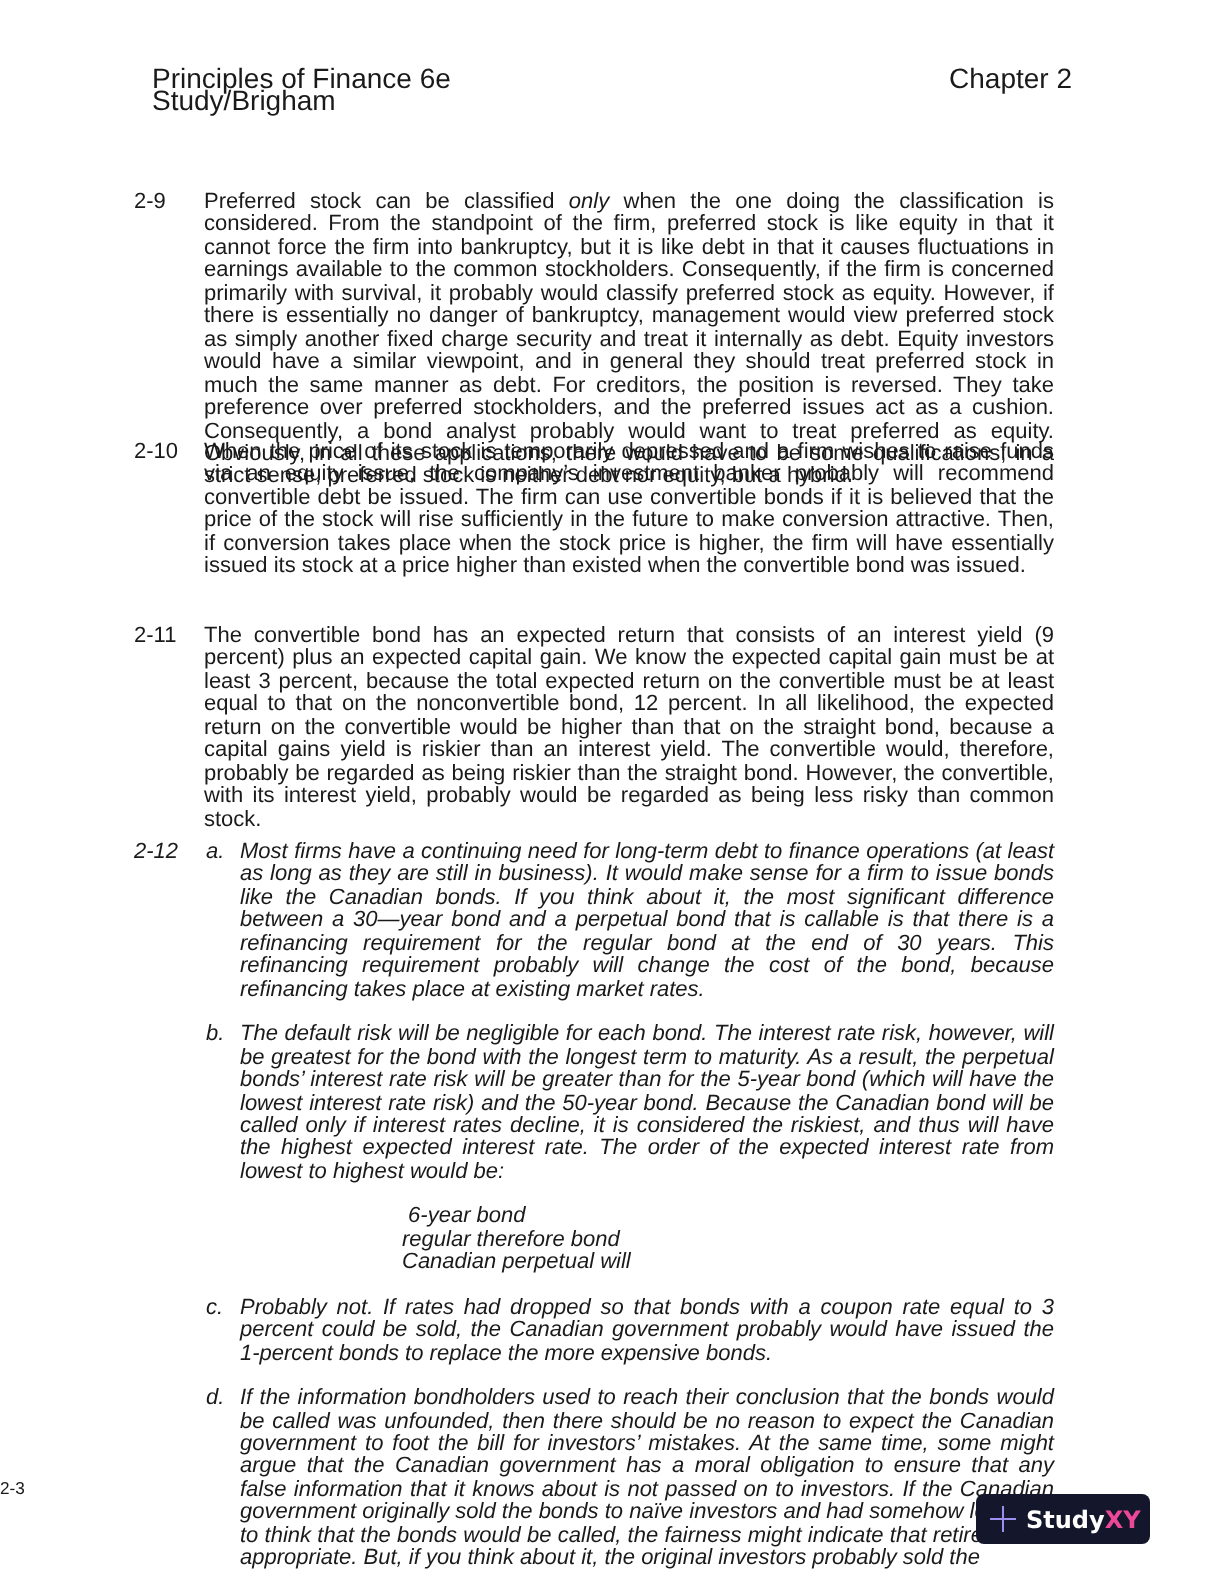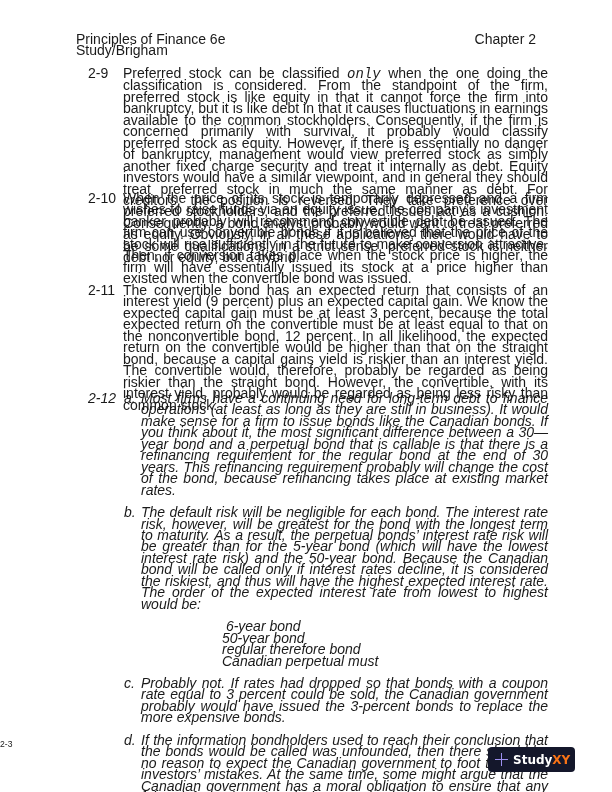--- a/index.html
+++ b/index.html
@@ -1,39 +1,39 @@
 <!DOCTYPE html>
 <html><head>
 <meta charset="utf-8">
 <style>
   html, body { margin: 0; padding: 0; background: #ffffff; }
   body { width: 612px; height: 792px; position: relative; overflow: hidden;
          font-family: "Liberation Sans", sans-serif; color: #1a1a1a; }
   .hdr { position: absolute; font-size: 14px; line-height: 11px; }
   .hdr-left { left: 76px; top: 34px; }
   .hdr-right { right: 76px; top: 34px; text-align: right; }
-  .q { position: absolute; left: 88px; width: 460px; font-size: 14px; line-height: 11.45px; }
+  .q { position: absolute; left: 67px; width: 460px; font-size: 11px; line-height: 11.45px; margin-top: 28px; }
   .q .num { position: absolute; left: 0; top: 0; }
   .q .body { margin-left: 35px; text-align: justify; }
   .sub { position: relative; margin-left: 35px; }
   .sub .letter { position: absolute; left: 1px; top: 0; }
   .sub .body { margin-left: 18px; text-align: justify; }
   .q p { margin: 0; }
   .list { margin: 11px 0 0 99px; }
   .list div { line-height: 11.45px; }
   .pnum { position: absolute; left: 0; width: 540px; top: 739px; font-size: 8.6px; }
   .badge { position: absolute; left: 488px; top: 747px; width: 87px; height: 25px; background: #14172b;
            border-radius: 4px; display: flex; align-items: center; }
   .badge .plus { position: relative; width: 13px; height: 13px; margin-left: 7px; }
   .badge .plus::before, .badge .plus::after { content: ""; position: absolute; background: #9d8ff0; }
   .badge .plus::before { left: 6px; top: 0; width: 1.4px; height: 13px; }
   .badge .plus::after { left: 0; top: 6px; width: 13px; height: 1.4px; }
   .badge .brand { margin-left: 5px; font-weight: bold; font-size: 12px; color: #ffffff; font-family: "DejaVu Sans", sans-serif; }
-  .badge .brand .xy { color: #f97316; }
-  em { font-style: italic; font-family: Liberation Mono, monospace; }
+  .badge .brand .xy { color: #ec4899; }
+  em { font-style: italic; }
 </style>
 </head>
 <body>
 
 <div class="hdr hdr-left">
   <div>Principles of Finance 6e</div>
   <div>Study/Brigham</div>
 </div>
 <div class="hdr hdr-right">Chapter 2</div>
 
@@ -58,29 +58,28 @@
   <div class="sub">
     <span class="letter">a.</span>
     <p class="body">Most firms have a continuing need for long-term debt to finance operations (at least as long as they are still in business). It would make sense for a firm to issue bonds like the Canadian bonds. If you think about it, the most significant difference between a 30—year bond and a perpetual bond that is callable is that there is a refinancing requirement for the regular bond at the end of 30 years. This refinancing requirement probably will change the cost of the bond, because refinancing takes place at existing market rates.</p>
   </div>
 
   <div class="sub" style="margin-top:11px;">
     <span class="letter">b.</span>
     <p class="body">The default risk will be negligible for each bond. The interest rate risk, however, will be greatest for the bond with the longest term to maturity. As a result, the perpetual bonds’ interest rate risk will be greater than for the 5-year bond (which will have the lowest interest rate risk) and the 50-year bond. Because the Canadian bond will be called only if interest rates decline, it is considered the riskiest, and thus will have the highest expected interest rate. The order of the expected interest rate from lowest to highest would be:</p>
     <div class="list">
       <div style="white-space:pre;"> 6-year bond</div>
-      <div>50-year bond</div>
       <div>regular therefore bond</div>
-      <div>Canadian perpetual must</div>
+      <div>Canadian perpetual will</div>
     </div>
   </div>
 
   <div class="sub" style="margin-top:11px;">
     <span class="letter">c.</span>
-    <p class="body">Probably not. If rates had dropped so that bonds with a coupon rate equal to 3 percent could be sold, the Canadian government probably would have issued the 3-percent bonds to replace the more expensive bonds.</p>
+    <p class="body">Probably not. If rates had dropped so that bonds with a coupon rate equal to 3 percent could be sold, the Canadian government probably would have issued the 1-percent bonds to replace the more expensive bonds.</p>
   </div>
 
   <div class="sub" style="margin-top:11px;">
     <span class="letter">d.</span>
     <p class="body">If the information bondholders used to reach their conclusion that the bonds would be called was unfounded, then there should be no reason to expect the Canadian government to foot the bill for investors’ mistakes. At the same time, some might argue that the Canadian government has a moral obligation to ensure that any false information that it knows about is not passed on to investors. If the Canadian government originally sold the bonds to naïve investors and had somehow led them to think that the bonds would be called, the fairness might indicate that retirement is appropriate. But, if you think about it, the original investors probably sold the</p>
   </div>
 </div>
 
 <div class="pnum">2-3</div>
 

